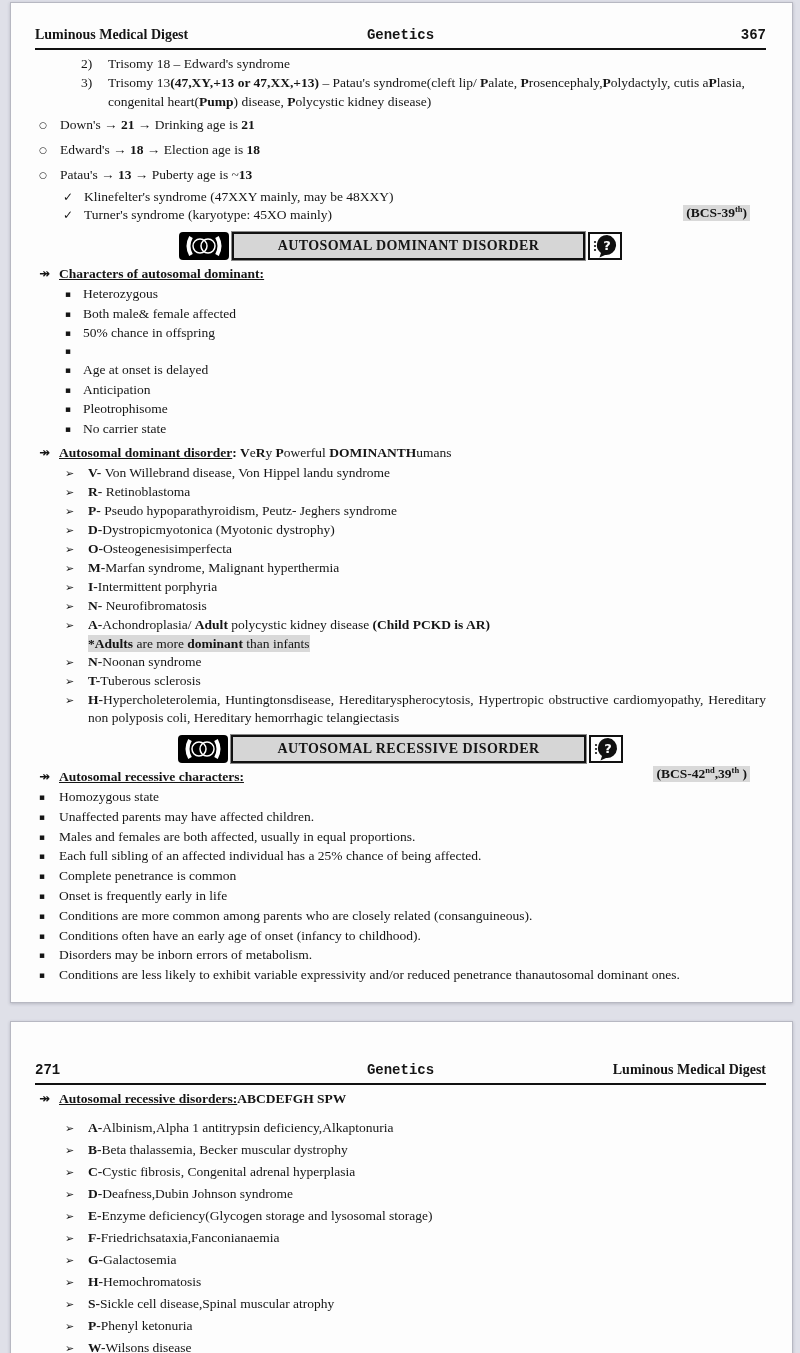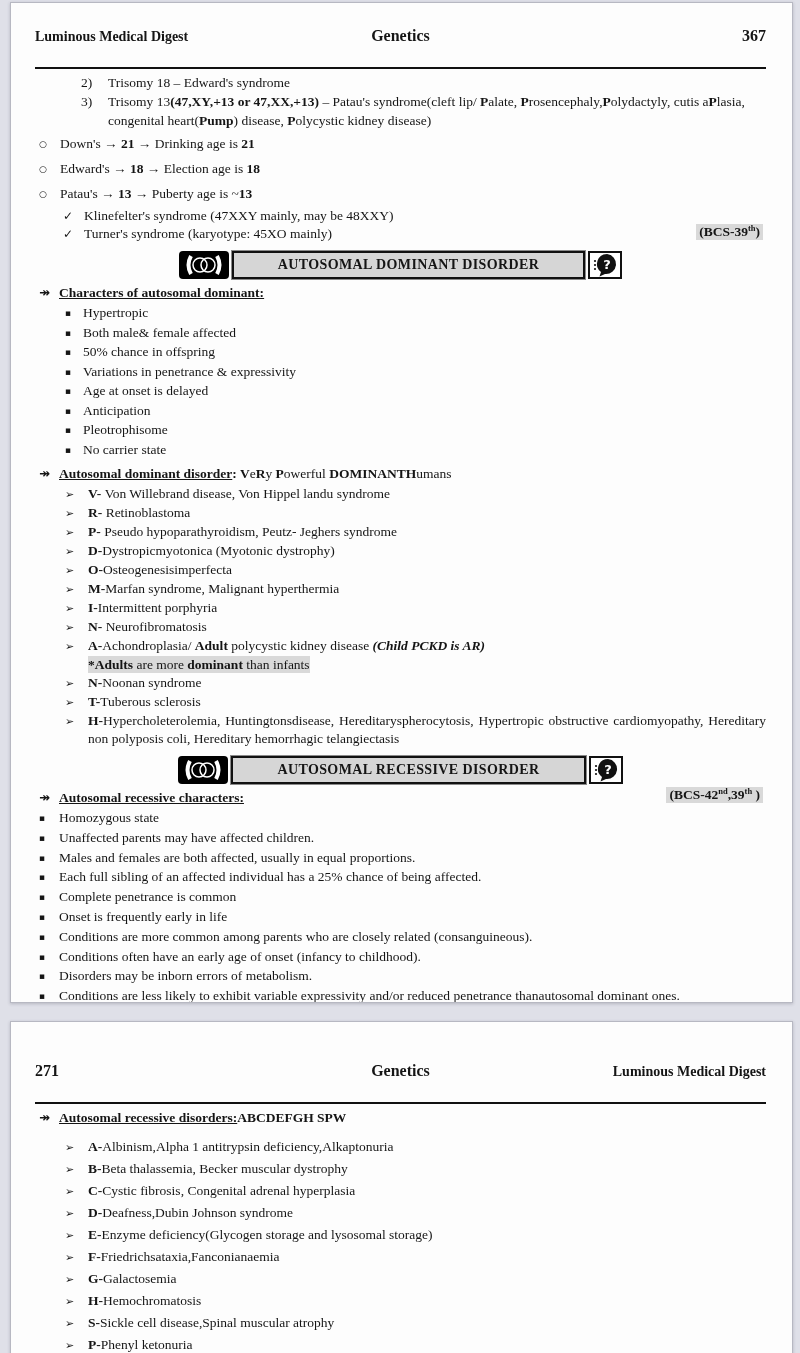--- a/index.html
+++ b/index.html
@@ -14,26 +14,26 @@
     background: #fdfdfd;
     border: 1px solid #b7b8c2;
     margin-left: 10px; margin-right: 7px;
     box-shadow: 0 1px 3px rgba(60,60,80,.25);
     padding: 24px 26px 0 24px;
     overflow: hidden;
   }
   .page1 { margin-top: 2px; height: 1001px; }
   .page2 { margin-top: 18px; height: 335px; padding-top: 40px; }
 
-  .pg-header { display: flex; align-items: baseline; border-bottom: 2.5px solid #111; padding-bottom: 22px; justify-content: center; }
+  .pg-header { display: flex; align-items: baseline; border-bottom: 2.5px solid #111; padding-bottom: 5px; justify-content: center; }
   .hdr-left { flex: 1; text-align: left; }
   .hdr-center { flex: 1; text-align: center; }
   .hdr-right { flex: 1; text-align: right; }
   .hdr-b { font-weight: bold; font-size: 14px; }
-  .sans { font-family: Liberation Serif, serif; font-size: 16px; }
+  .sans { font-family: Liberation Mono, monospace; font-size: 14px; }
 
   .li { display: flex; align-items: baseline; line-height: 17.5px; }
   .mk { flex: none; }
   .tx { flex: 1; }
 
   .num-list { margin-left: 46px; margin-top: 4px; }
   .num-list .li { line-height: 19px; }
   .num-list .mk { width: 27px; }
 
   .intro { margin-top: 2px; line-height: 19px; }
@@ -60,28 +60,28 @@
   .sq-list2 { margin-left: 4px; }
   .sq-list2 .li { line-height: 17.8px; }
   .sq-list2 .mk { width: 20px; font-size: 9px; font-family: "DejaVu Sans", sans-serif; position: relative; top: -1px; }
 
   .p2-list { margin-left: 30px; margin-top: 10px; }
   .p2-list .li { line-height: 21px; }
   .p2-list .mk { width: 23px; font-size: 11px; font-family: "DejaVu Sans", sans-serif; }
 
   .li.has-badge { position: relative; }
   .badge {
-    position: absolute; right: 3px; top: -1px;
+    position: absolute; right: 16px; top: -1px;
     background: #d9d9d9; font-weight: bold;
     padding: 0 3px; line-height: 16px; white-space: nowrap;
   }
   .sec-head .badge { top: -3px; }
 
   .b { font-weight: bold; }
-  .i { font-style: italic; }
+  .i { }
   .u { text-decoration: underline; }
   .hl { background: #d9d9d9; padding: 1px 0; }
   .sup { font-size: 8.5px; vertical-align: super; line-height: 0; }
   .justify .tx { text-align: justify; }
 
   .banner { display: flex; align-items: stretch; justify-content: center; gap: 3px; margin: 8px auto 5px; width: max-content; }
   .b-face { background: #000; border-radius: 4px; display: flex; align-items: center; padding: 2px 5px; }
   .b-title {
     background: #d6d6d6; border: 2px solid #111; outline: 1px solid #8a8a8a;
     display: flex; align-items: center; padding: 2px 44px;
@@ -158,33 +158,32 @@
       </div>
     </div>
 
     <div class="sec-head">
       <span class="mk sec-mk">↠</span>
       <span class="tx"><span class="b u">Characters of autosomal dominant:</span></span>
     </div>
     <div class="sq-list">
         <div class="li">
           <span class="mk">▪</span>
-          <span class="tx"><span>Hypertropic</span></span>
+          <span class="tx"><span>Heterozygous</span></span>
         </div>
         <div class="li">
           <span class="mk">▪</span>
           <span class="tx"><span>Both male&amp; female affected</span></span>
         </div>
         <div class="li">
           <span class="mk">▪</span>
           <span class="tx"><span>50% chance in offspring</span></span>
         </div>
         <div class="li">
           <span class="mk">▪</span>
-          <span class="tx"><span>Variations in penetrance &amp; expressivity</span></span>
         </div>
         <div class="li">
           <span class="mk">▪</span>
           <span class="tx"><span>Age at onset is delayed</span></span>
         </div>
         <div class="li">
           <span class="mk">▪</span>
           <span class="tx"><span>Anticipation</span></span>
         </div>
         <div class="li">

